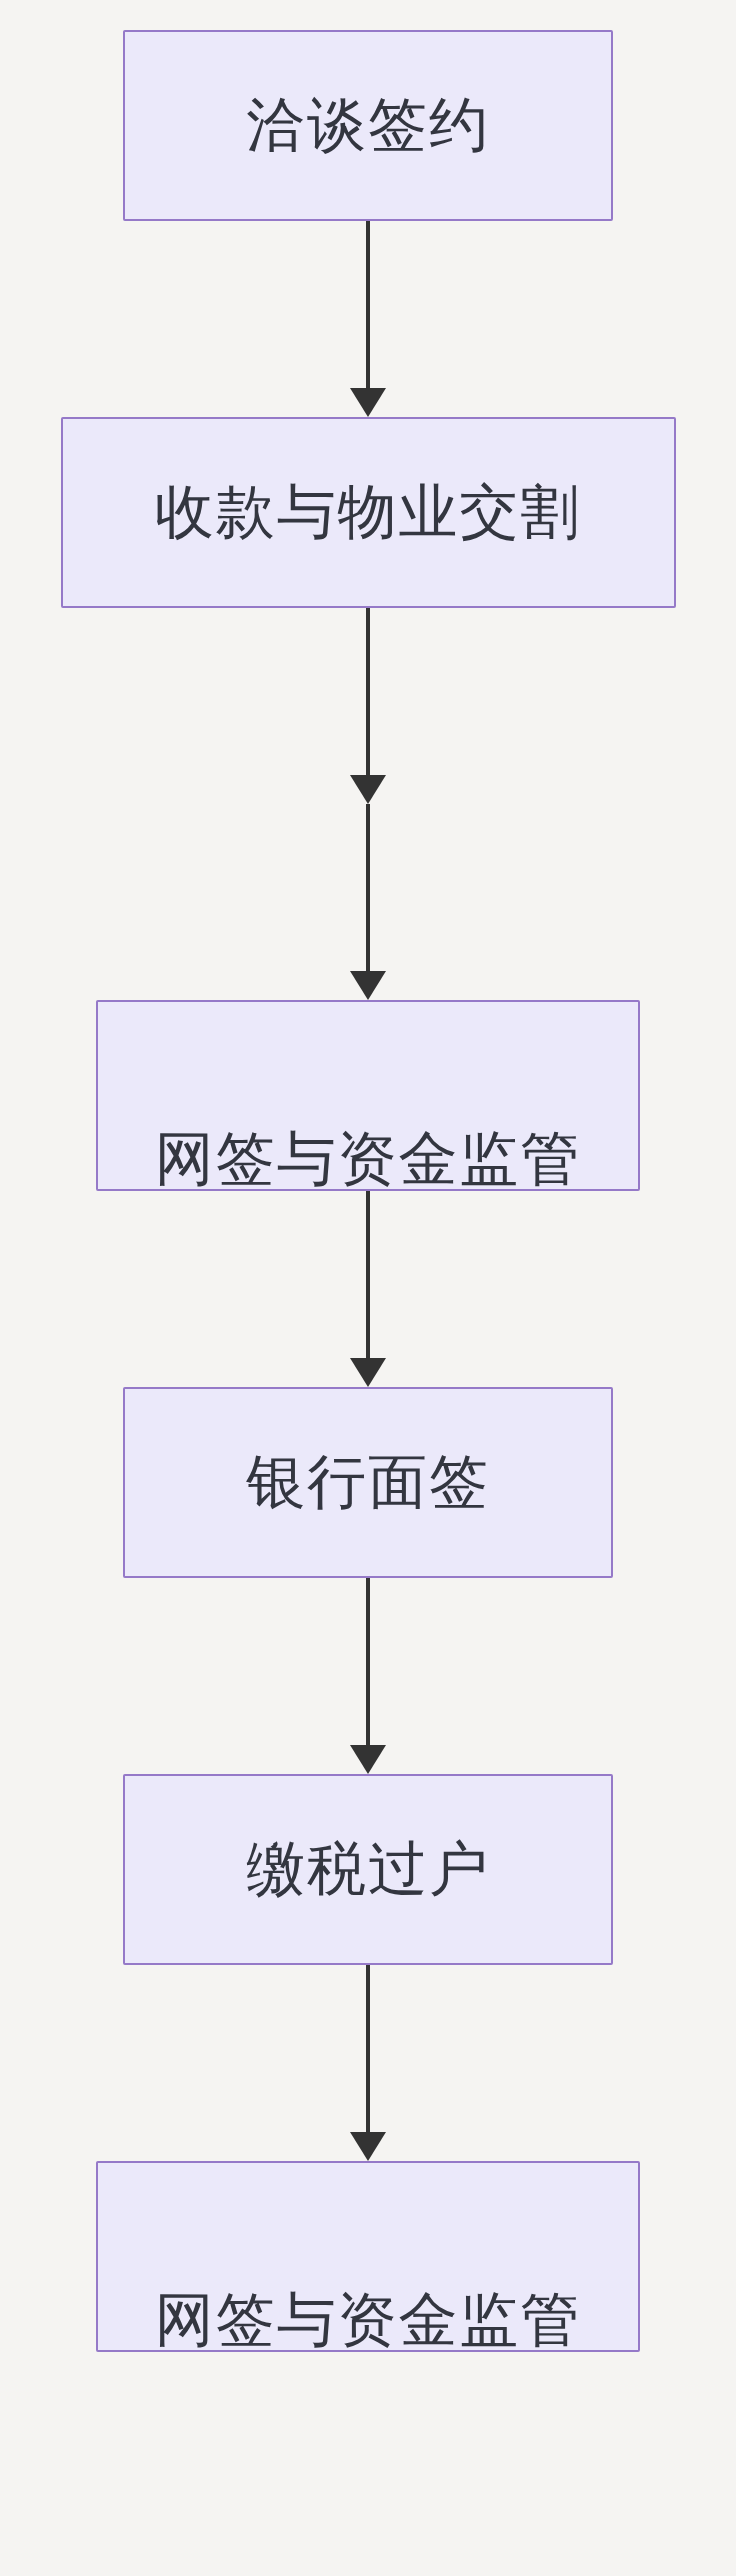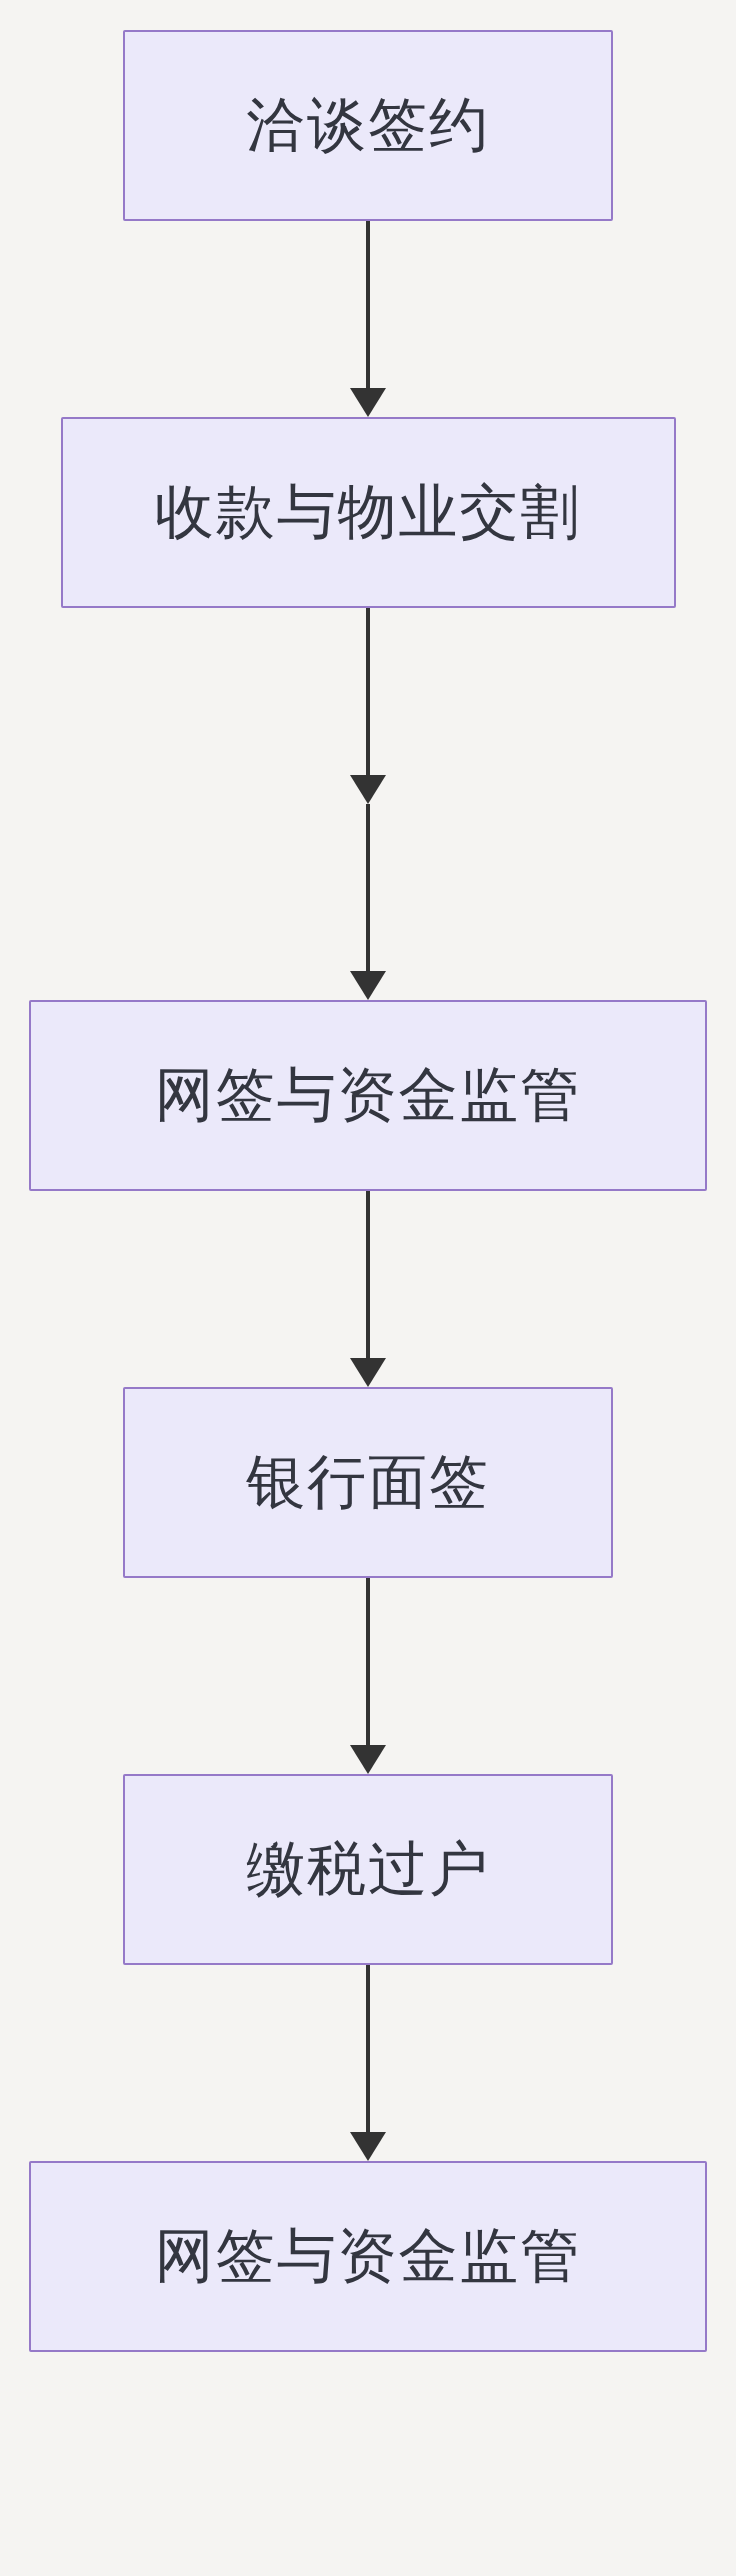--- a/index.html
+++ b/index.html
@@ -28,21 +28,21 @@
     border: 2.8px solid #9579c8;
     border-radius: 1.9px;
     background: #ebe9fa;
     display: flex;
     align-items: center;
     justify-content: center;
     flex: none;
   }
   .node--sm { width: 490px; }
   .node--md { width: 615px; }
-  .node--lg { width: 678px; }
+  .node--lg { width: 544px; align-items: flex-end; }
   .node-label {
     font-size: 59px;
     font-weight: 500;
     letter-spacing: 1.9px;
     color: #333640;
     white-space: nowrap;
     line-height: 1;
   }
   .arrow {
     height: 196px;

